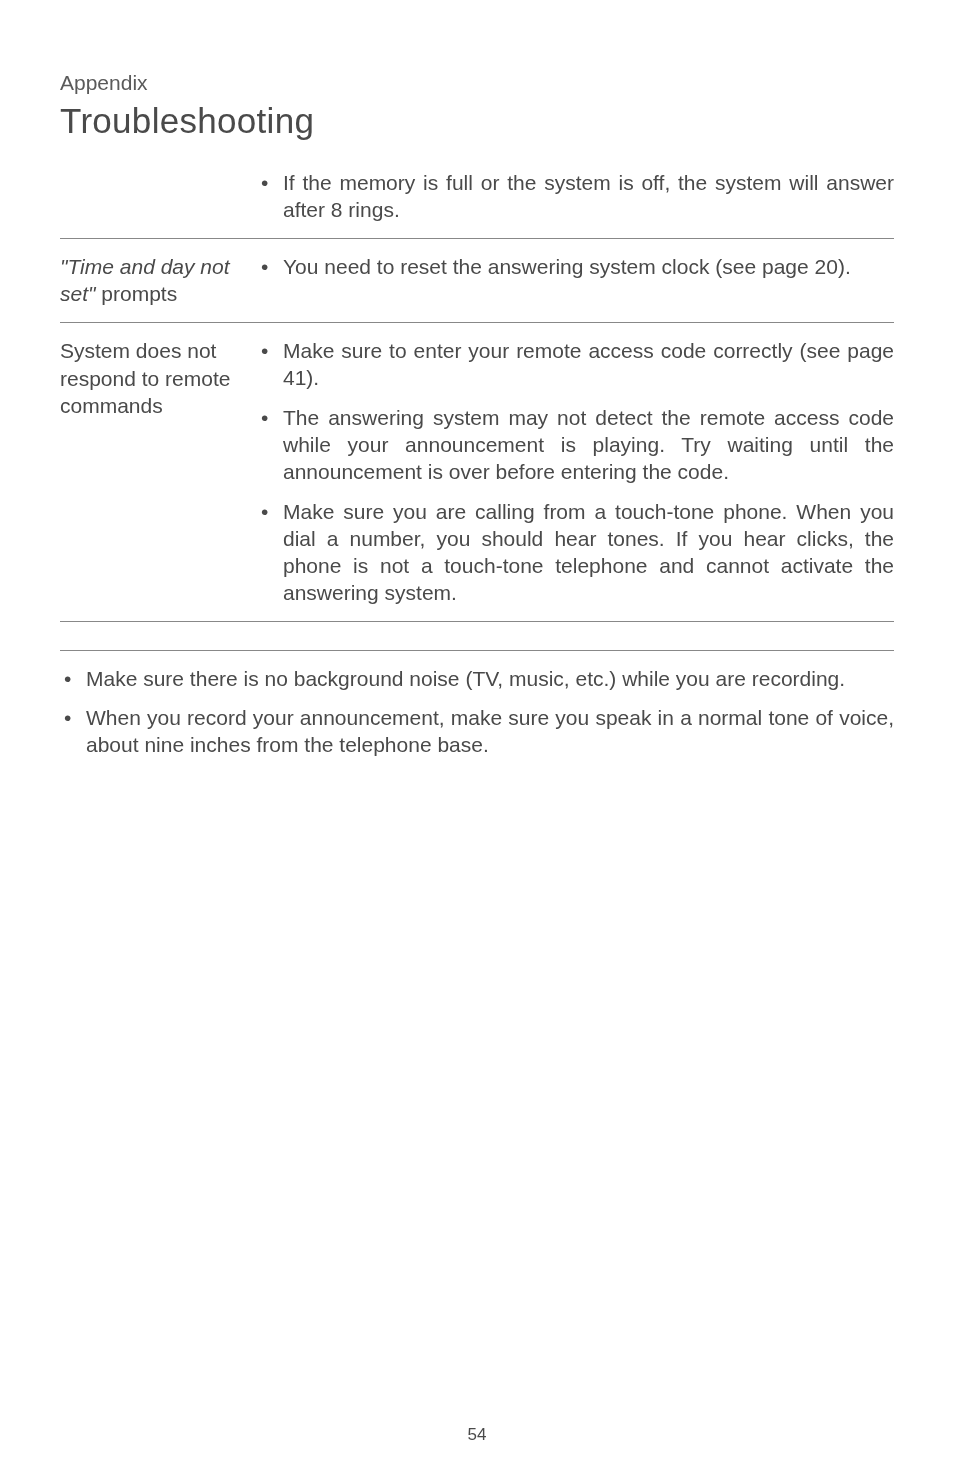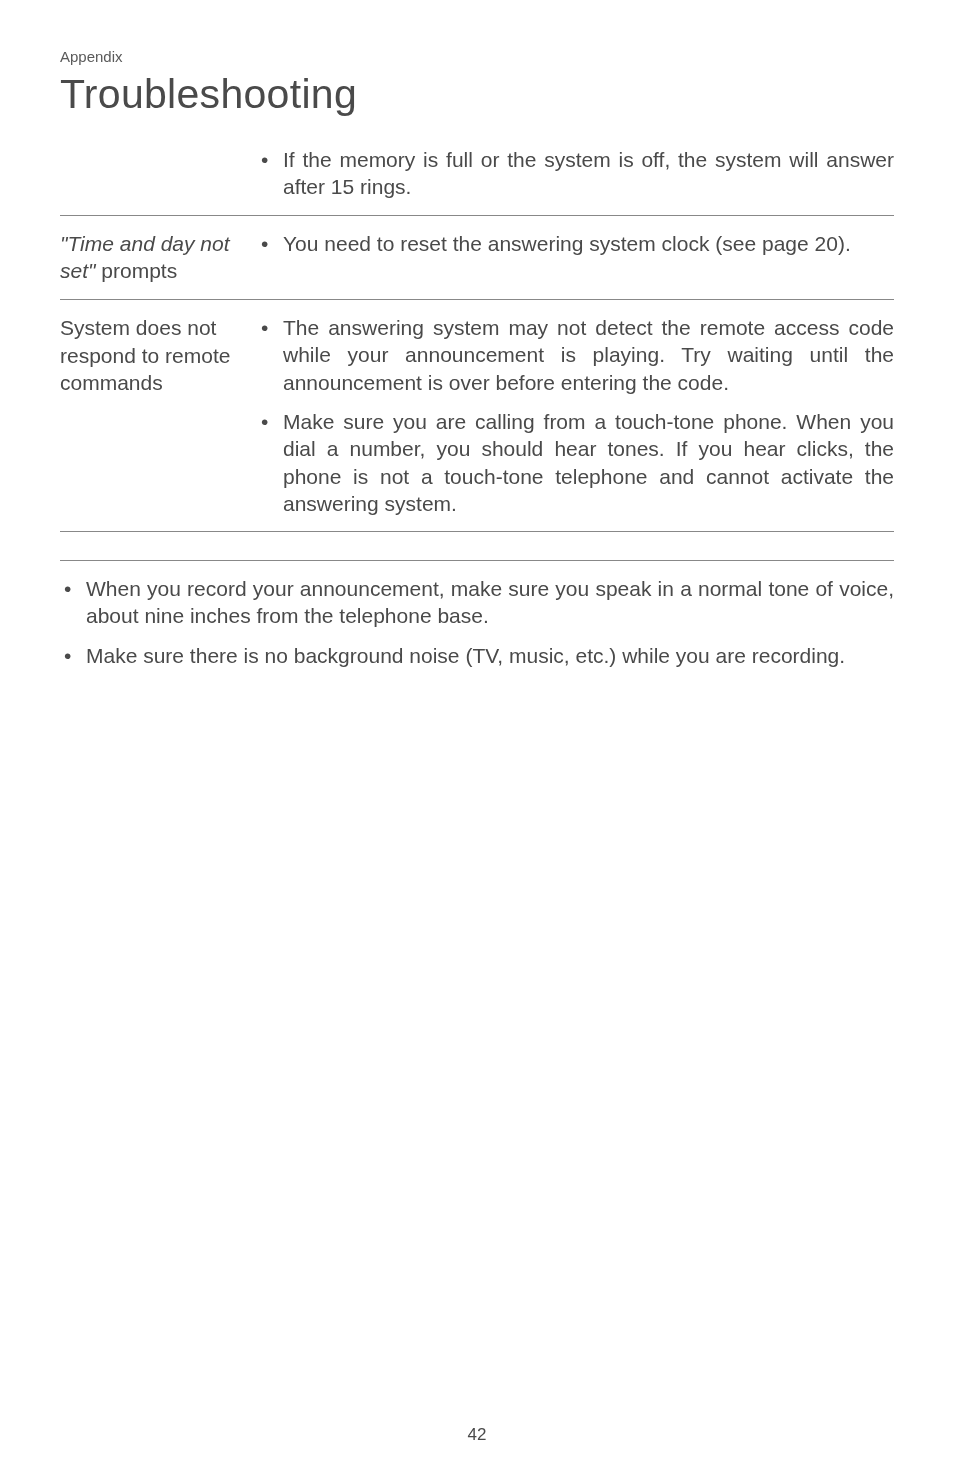--- a/index.html
+++ b/index.html
@@ -4,26 +4,27 @@
 <style>
   * { box-sizing: border-box; margin: 0; padding: 0; }
   html, body { width: 954px; height: 1475px; background: #fff; }
   body {
     font-family: "Helvetica Neue", Helvetica, Arial, sans-serif;
     color: #4a4a4a;
     padding: 48px 60px 30px 60px;
     position: relative;
   }
   .appendix {
-    font-size: 15px;
+    font-size: 21px;
     color: #5a5a5a;
     margin-bottom: 6px;
+    margin-top: 23px;
   }
   .title {
-    font-size: 41px;
+    font-size: 35px;
     font-weight: 400;
     color: #4a4a4a;
     letter-spacing: 0.3px;
     margin-bottom: 28px;
   }
   .section {
     display: flex;
     border-top: 1px solid #888;
     padding: 14px 0 14px 0;
   }
@@ -70,21 +71,21 @@
 </head>
 <body>
 
 <div class="appendix">Appendix</div>
 <div class="title">Troubleshooting</div>
 
 <div class="section first">
   <div class="left-col"></div>
   <div class="right-col">
     <ul>
-      <li>If the memory is full or the system is off, the system will answer after 15 rings.</li>
+      <li>If the memory is full or the system is off, the system will answer after 8 rings.</li>
     </ul>
   </div>
 </div>
 
 <div class="section">
   <div class="left-col">
     <span class="italic">"Time and day not set"</span>
     <span>prompts</span>
   </div>
   <div class="right-col">
@@ -93,31 +94,32 @@
     </ul>
   </div>
 </div>
 
 <div class="section">
   <div class="left-col">
     <span>System does not respond to remote commands</span>
   </div>
   <div class="right-col">
     <ul>
+      <li>Make sure to enter your remote access code correctly (see page 41).</li>
       <li>The answering system may not detect the remote access code while your announcement is playing. Try waiting until the announcement is over before entering the code.</li>
       <li>Make sure you are calling from a touch-tone phone. When you dial a number, you should hear tones. If you hear clicks, the phone is not a touch-tone telephone and cannot activate the answering system.</li>
     </ul>
   </div>
 </div>
 
 <div class="section">
 </div>
 
 <div class="section">
   <div class="right-col">
     <ul>
+      <li>Make sure there is no background noise (TV, music, etc.) while you are recording.</li>
       <li>When you record your announcement, make sure you speak in a normal tone of voice, about nine inches from the telephone base.</li>
-      <li>Make sure there is no background noise (TV, music, etc.) while you are recording.</li>
     </ul>
   </div>
 </div>
 
-<div class="page-num">42</div>
+<div class="page-num">54</div>
 
 </body></html>

